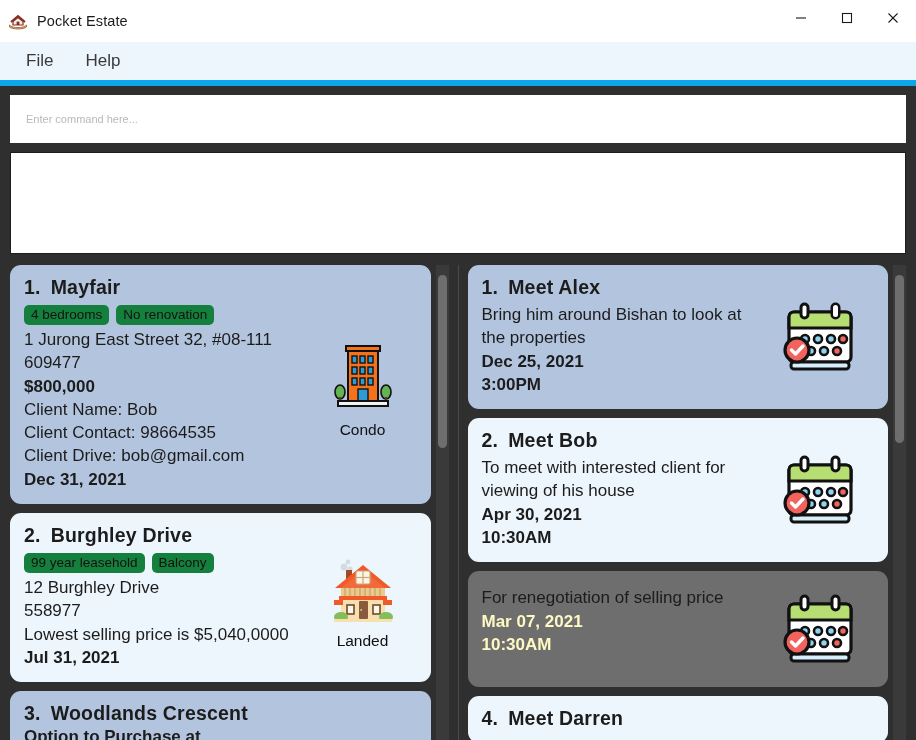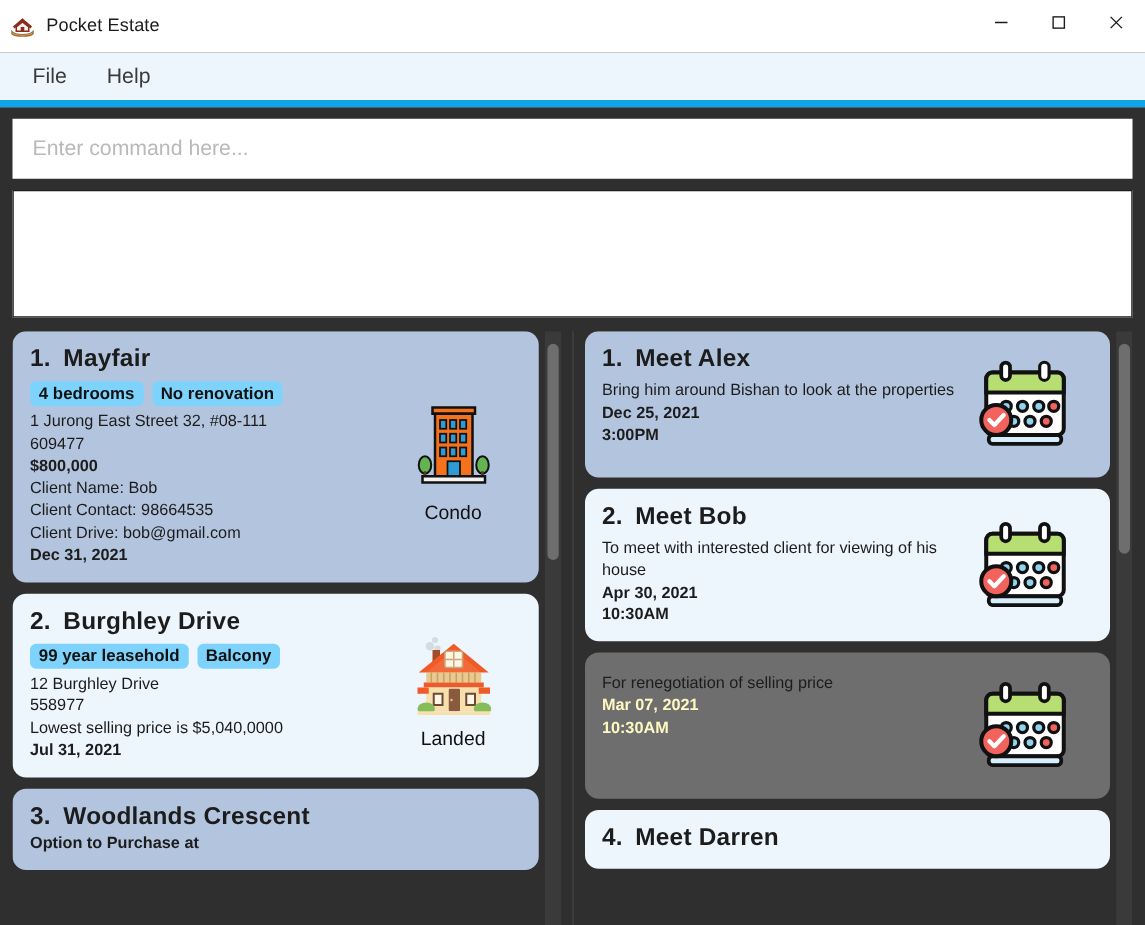--- a/index.html
+++ b/index.html
@@ -63,21 +63,21 @@
     padding: 9px 10px 0 10px;
     display: flex;
     flex-direction: column;
   }
 
   .command-box {
     height: 48px;
     background: #ffffff;
     border: none;
     width: 100%;
-    font-size: 17px;
+    font-size: 11px;
     color: #2b2b2b;
     padding: 0 16px;
     font-family: "Liberation Sans", sans-serif;
     outline: none;
   }
   .command-box::placeholder { color: #b9b9b9; }
 
   .result-box {
     margin-top: 9px;
     height: 102px;
@@ -160,31 +160,30 @@
     font-size: 19.5px;
     font-weight: bold;
     color: #1c1c1c;
     letter-spacing: .2px;
     white-space: nowrap;
   }
   .card-title .idx { margin-right: 10px; }
 
   .tag-row { margin: 6px 0 3px 0; display: flex; flex-wrap: wrap; gap: 7px; }
   .tag {
-    background: #7dd3fc;
+    background: #15803d;
     color: #121212;
     font-size: 13.5px;
     border-radius: 5px;
     padding: 2px 7px 3px 7px;
     white-space: nowrap;
-    font-weight: bold;
   }
 
   .line {
-    font-size: 13px;
+    font-size: 17px;
     color: #1c1c1c;
     line-height: 1.37;
   }
   .line.bold { font-weight: bold; }
   .line.overdue { color: #fef9c3; font-weight: bold; }
 
   .icon-label {
     font-size: 15.5px;
     font-weight: normal;
     color: #101010;

